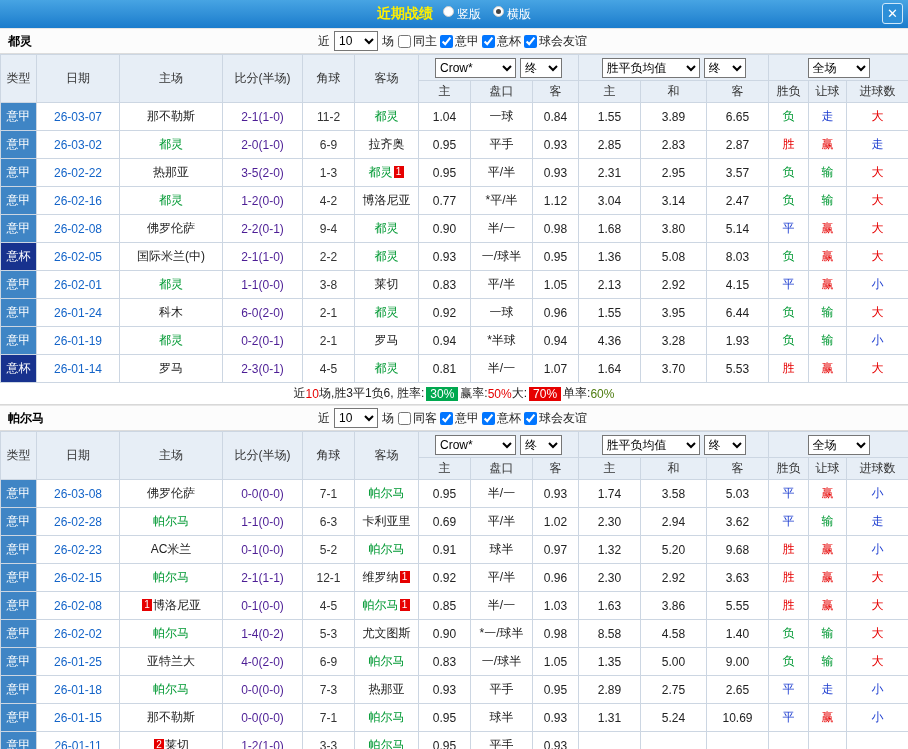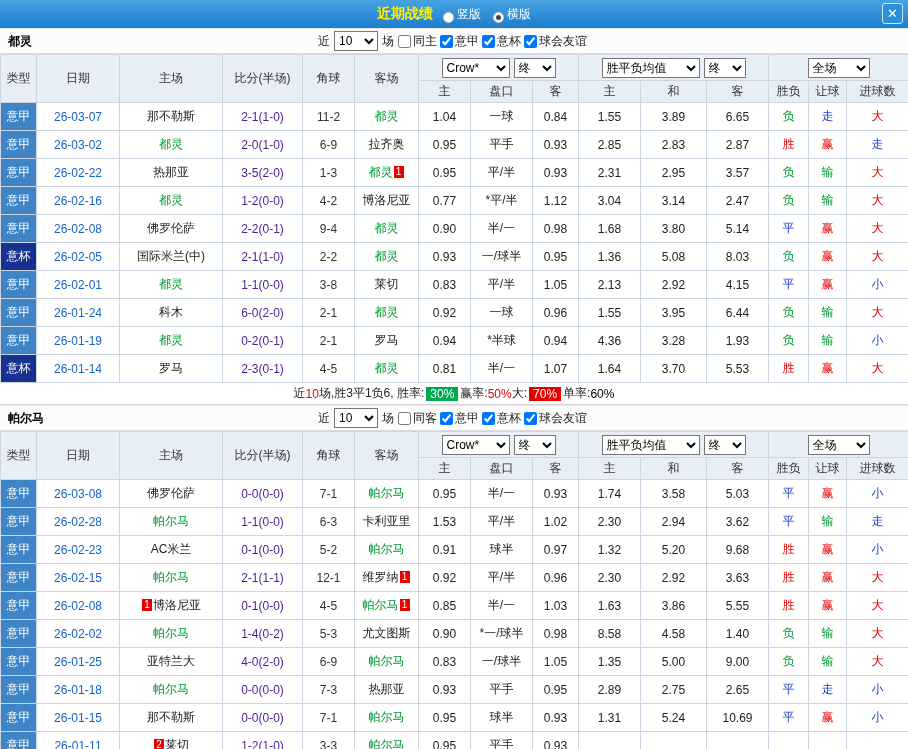--- a/index.html
+++ b/index.html
@@ -8,41 +8,41 @@
     font-family:"Liberation Sans","DejaVu Sans",sans-serif;
     font-size:12px; color:#222; background:#fff;
   }
   
   .titlebar {
     height:28px; background:linear-gradient(180deg,#47a4e3,#1b7ccc);
     display:flex; align-items:center; justify-content:center; position:relative;
   }
   .title { color:#ffef00; font-weight:bold; font-size:14px; margin-right:10px; }
   .radio-group { display:inline-flex; align-items:center; gap:12px; color:#fff; }
-  .radio-group label { display:inline-flex; align-items:flex-end; gap:3px; cursor:pointer; }
+  .radio-group label { display:inline-flex; align-items:flex-start; gap:3px; cursor:pointer; }
   .radio { width:11px; height:11px; border-radius:50%; background:#fff; border:1px solid #cfcfcf; display:inline-block; position:relative; }
   .radio.sel::after { content:""; position:absolute; left:2px; top:2px; right:2px; bottom:2px; background:#444; border-radius:50%; }
   .close {
     position:absolute; right:5px; top:3px; width:21px; height:21px;
     background:#2d8fd8; border:1px solid #cfe8fa; border-radius:3px; color:#fff;
     display:flex; align-items:center; justify-content:center; font-size:13px; cursor:pointer;
   }
   
   .filterbar {
     height:26px; background:#fcfcfc; border-bottom:1px solid #dcdcdc; border-top:1px solid #e6e6e6;
     position:relative; display:flex; align-items:center; justify-content:center;
   }
   .team-name { position:absolute; left:8px; font-weight:bold; color:#000; }
   .filters { display:inline-flex; align-items:center; gap:4px; }
   .cbs { display:inline-flex; align-items:center; }
   .cb { display:inline-flex; align-items:center; margin-right:3px; cursor:pointer; }
   .cb input { margin:0 2px 0 0; width:13px; height:13px; }
   select { font-size:12px; font-family:inherit; height:20px; background:#fff; }
   .sel-count { width:44px; }
-  .sel-odds  { width:68px; }
+  .sel-odds  { width:81px; }
   .sel-final { width:42px; }
   .sel-avg   { width:98px; }
   .sel-scope { width:62px; }
   
   table { border-collapse:collapse; table-layout:fixed; width:908px; }
   th,td { border:1px solid #ccd6e2; text-align:center; overflow:hidden; white-space:nowrap; padding:0; }
   thead th { background:#e7eef6; font-weight:normal; color:#333; }
   tr.hA th { height:26px; }
   tr.hB th { height:22px; }
   .dd-wrap { display:flex; align-items:center; justify-content:center; gap:4px; }
@@ -61,21 +61,21 @@
   td.oc.red   { color:#e60000; }
   td.oc.green { color:#009933; }
   td.oc.blue  { color:#1f3fd0; }
   
   .summary {
     height:22px; display:flex; align-items:center; justify-content:center;
     background:#fff; border-bottom:1px solid #d8d8d8;
   }
   .seg-normal { color:#222; }
   .seg-red { color:#e60000; }
-  .seg-blue { color:#000000;text-align:right; }
+  .seg-blue { color:#4d7c0f;text-align:right; }
   .seg-green-badge { background:#00a84f; color:#fff; padding:0 4px; margin:0 2px; }
   .seg-red-badge { background:#e60000; color:#fff; padding:0 4px; margin:0 2px; }
 </style>
 </head>
 <body>
 
 <div class="app">
 
   <div class="titlebar">
     <span class="title">近期战绩</span>
@@ -465,21 +465,21 @@
             <td class="oc red">赢</td>
             <td class="oc blue">小</td>
           </tr>
           <tr>
             <td class="type jia">意甲</td>
             <td class="date">26-02-28</td>
             <td class="team"><span class="focus-team">帕尔马</span></td>
             <td class="score">1-1(0-0)</td>
             <td class="corner">6-3</td>
             <td class="team"><span>卡利亚里</span></td>
-            <td class="odds">1.53</td>
+            <td class="odds">0.69</td>
             <td class="odds">平/半</td>
             <td class="odds">1.02</td>
             <td class="odds">2.30</td>
             <td class="odds">2.94</td>
             <td class="odds">3.62</td>
             <td class="oc blue">平</td>
             <td class="oc green">输</td>
             <td class="oc blue">走</td>
           </tr>
           <tr>

